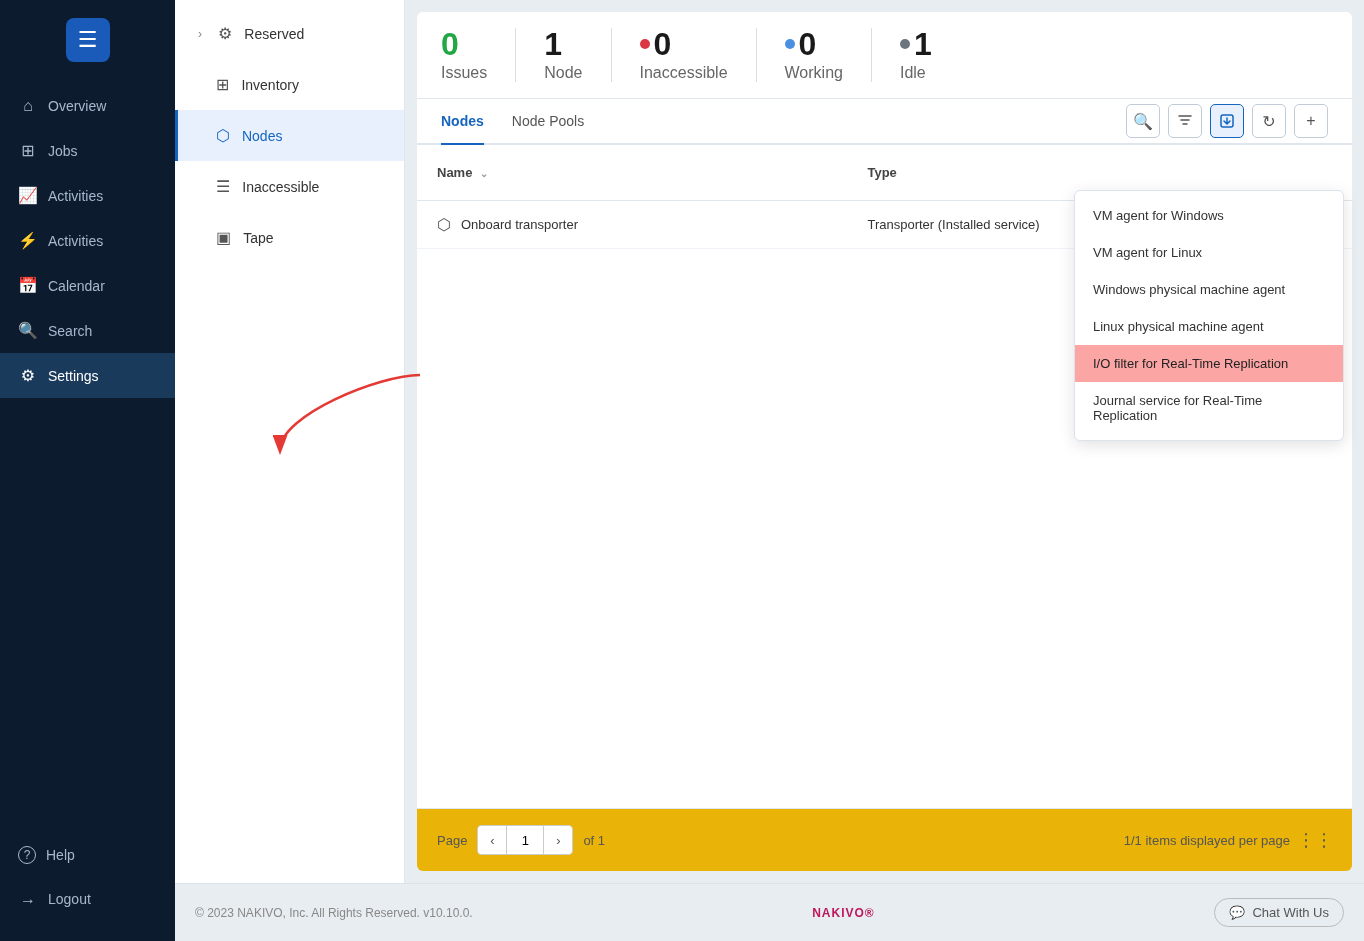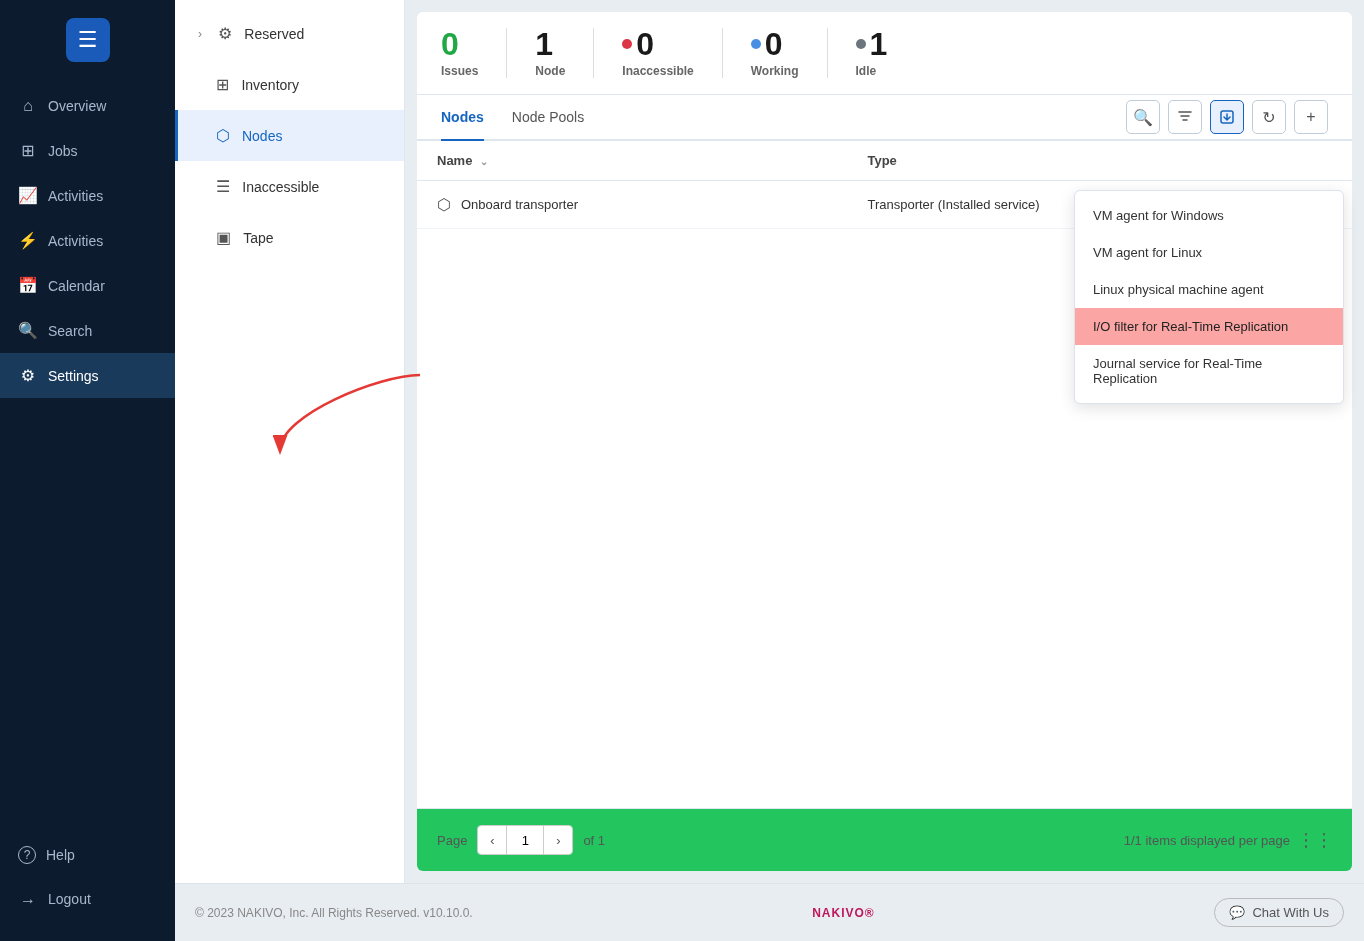--- a/index.html
+++ b/index.html
@@ -80,21 +80,21 @@
     .stat-item {
       display: flex; flex-direction: column; align-items: flex-start;
       padding-right: 28px;
       border-right: 1px solid #ddd;
       margin-right: 28px;
     }
     .stat-item:last-child { border-right: none; }
     .stat-number { font-size: 32px; font-weight: 700; line-height: 1; }
     .stat-number.green { color: #22a745; }
     .stat-number.black { color: #1a1a1a; }
-    .stat-label { font-size: 12px; color: #666; margin-top: 4px; font-weight: bold; }
+    .stat-label { font-size: 16px; color: #666; margin-top: 4px; }
     .stat-dot { width: 10px; height: 10px; border-radius: 50%; display: inline-block; margin-right: 4px; }
     .stat-dot.red { background: #dc3545; }
     .stat-dot.blue { background: #4a90e2; }
     .stat-dot.gray { background: #6c757d; }
     .stat-with-dot { display: flex; align-items: center; }
 
     
     .tabs-toolbar {
       background: white;
       margin: 0 12px;
@@ -131,40 +131,40 @@
 
     
     .table-container {
       background: white;
       margin: 0 12px;
       flex: 1;
     }
     .data-table { width: 100%; border-collapse: collapse; }
     .data-table th {
       text-align: left;
-      padding: 12px 20px;
+      padding: 20px 20px;
       font-size: 13px;
       color: #444;
       font-weight: 600;
       border-bottom: 1px solid #e0e6ed;
       background: white;
     }
     .data-table th .sort-icon { margin-left: 4px; font-size: 10px; color: #999; }
     .data-table td {
       padding: 14px 20px;
       font-size: 13px;
       color: #333;
       border-bottom: 1px solid #f0f4f8;
     }
     .node-name-cell { display: flex; align-items: center; gap: 10px; }
     .node-icon { font-size: 16px; color: #555; }
 
     
     .pagination-bar {
-      background: #22c55e;
+      background: #eab308;
       margin: 0 12px 12px;
       padding: 14px 20px;
       display: flex; align-items: center;
       border-top: 1px solid #e0e6ed;
       font-size: 13px; color: #555;
       border-radius: 0 0 6px 6px;
     }
     .page-label { margin-right: 10px; }
     .page-nav {
       display: flex; align-items: center; gap: 0;
@@ -393,20 +393,21 @@
           </div>
           <span class="of-label">of 1</span>
           <span class="per-page-label" style="margin-left:auto;">1/1 items displayed per page</span>
           <button class="toolbar-btn" style="border:none;background:none;font-size:18px;color:#555;cursor:pointer;">⋮⋮</button>
         </div>
       </div>
 
       <div class="dropdown-menu">
         <div class="dropdown-item">VM agent for Windows</div>
         <div class="dropdown-item">VM agent for Linux</div>
+        <div class="dropdown-item">Windows physical machine agent</div>
         <div class="dropdown-item">Linux physical machine agent</div>
         <div class="dropdown-item highlighted">I/O filter for Real-Time Replication</div>
         <div class="dropdown-item">Journal service for Real-Time Replication</div>
       </div>
 
       <svg style="position:absolute;left:75px;top:355px;pointer-events:none;z-index:300;" width="220" height="110">
         <defs>
           <marker id="arrowhead" markerWidth="8" markerHeight="6" refX="6" refY="3" orient="auto">
             <polygon points="0 0, 8 3, 0 6" fill="#e53935"></polygon>
           </marker>

